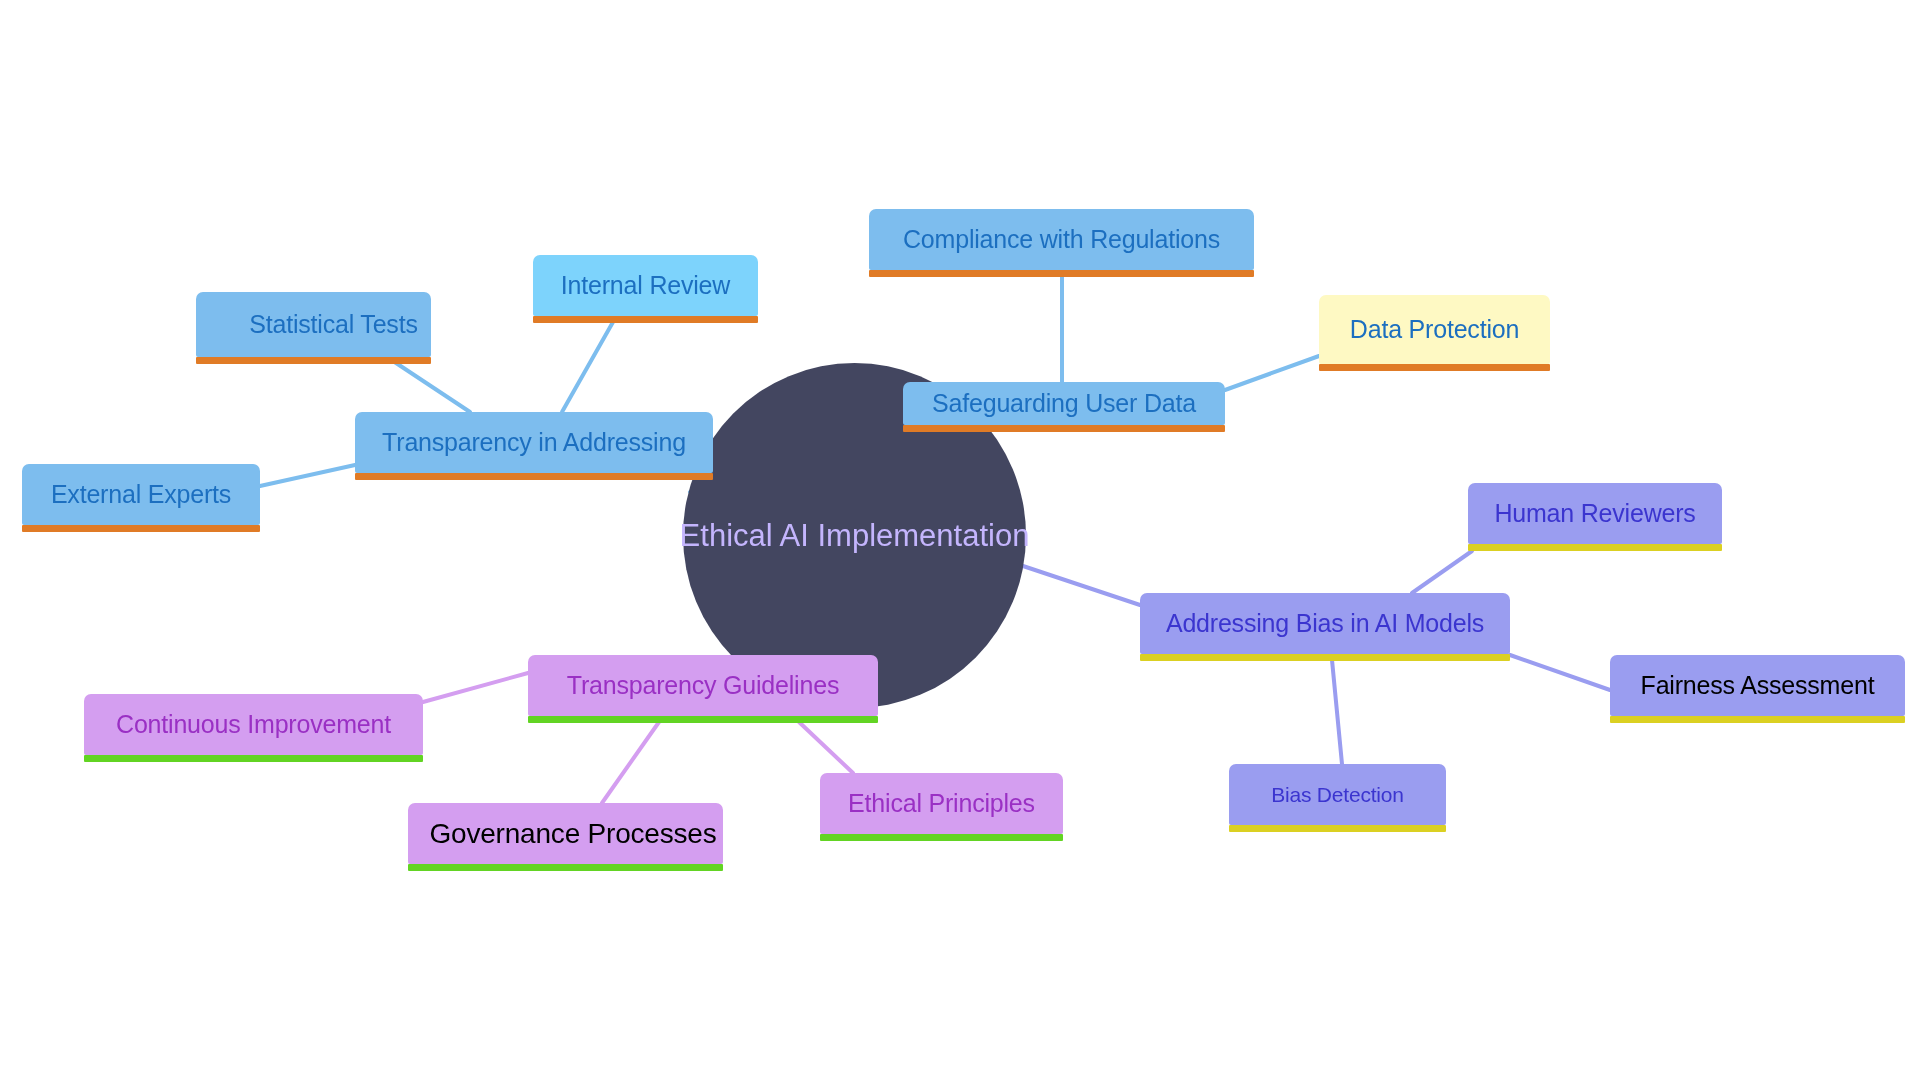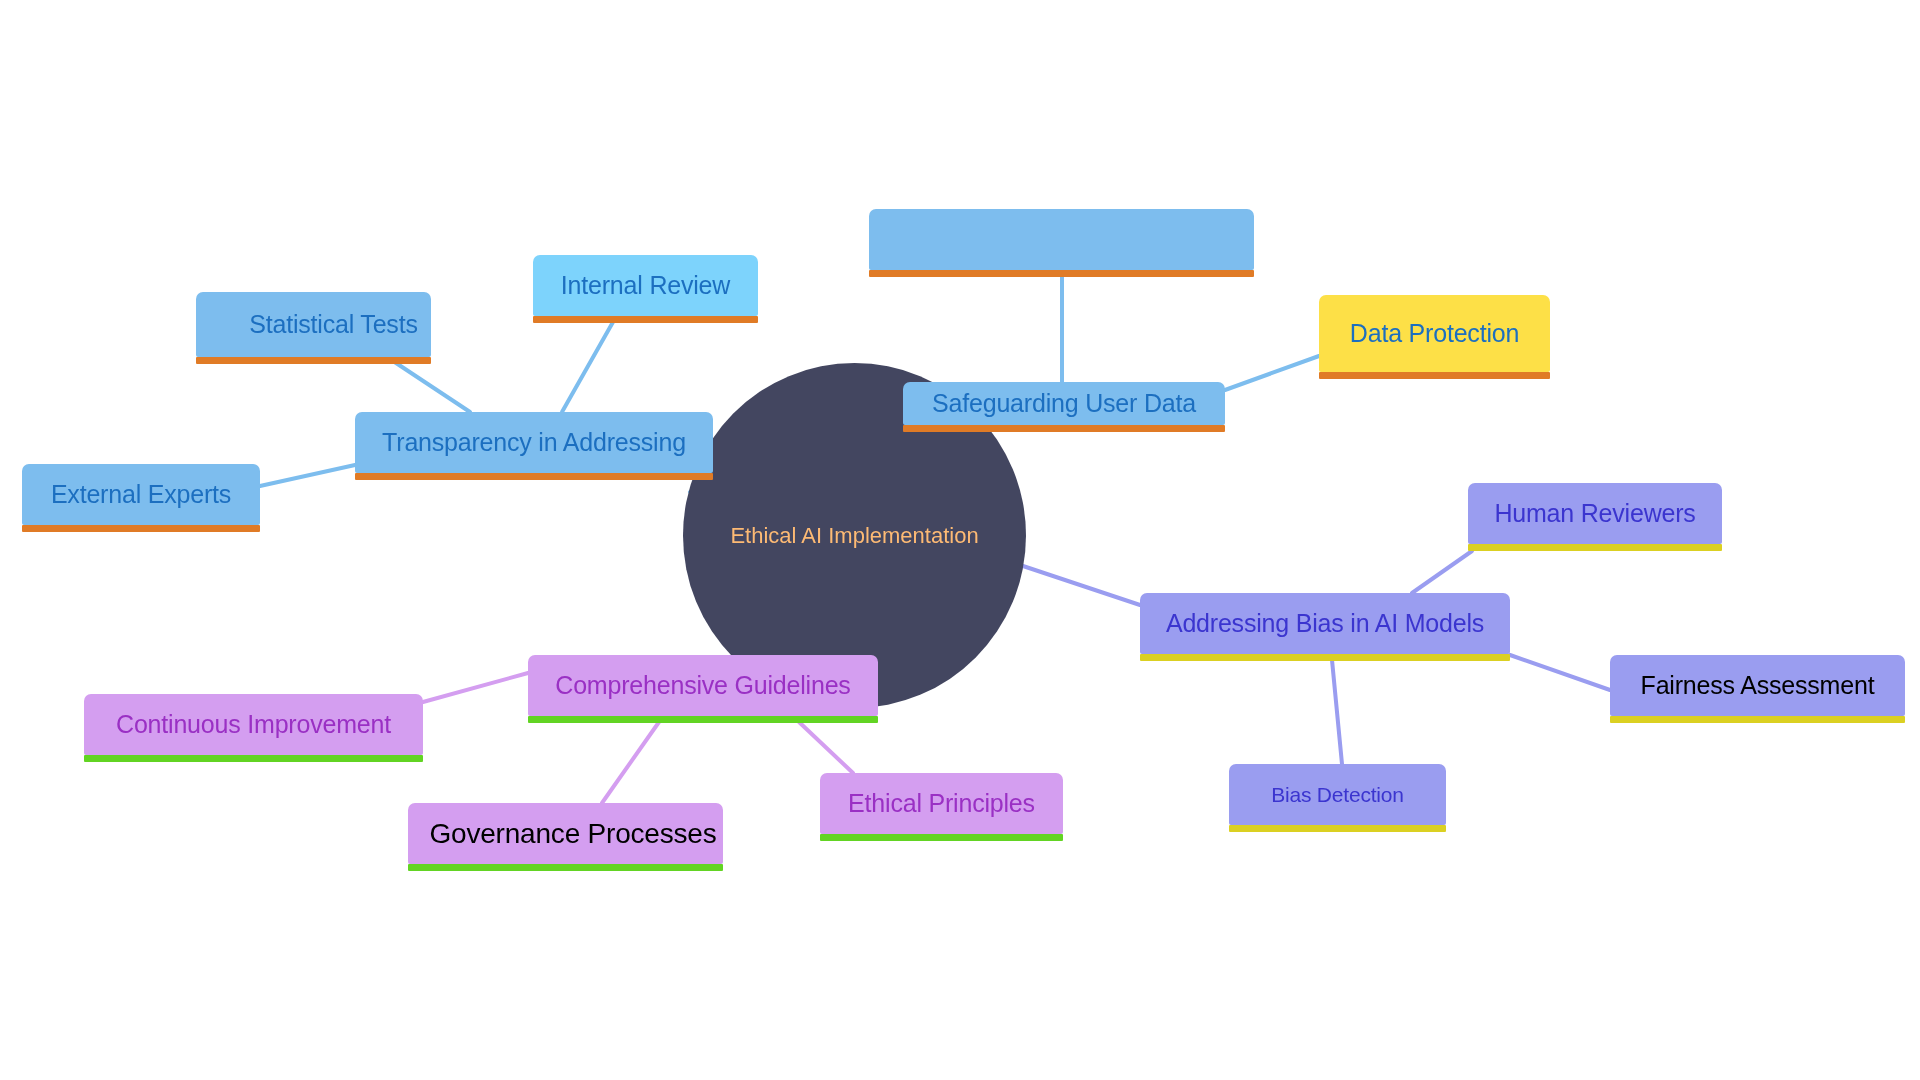--- a/index.html
+++ b/index.html
@@ -81,21 +81,21 @@
       <line x1="1020" y1="565" x2="1140" y2="605" stroke="#9a9df0" stroke-width="4" stroke-linecap="round"></line>
       <line x1="1412" y1="593" x2="1472" y2="551" stroke="#9a9df0" stroke-width="4" stroke-linecap="round"></line>
       <line x1="1510" y1="655" x2="1610" y2="690" stroke="#9a9df0" stroke-width="4" stroke-linecap="round"></line>
       <line x1="1332" y1="660" x2="1342" y2="764" stroke="#9a9df0" stroke-width="4" stroke-linecap="round"></line>
       <line x1="878" y1="682" x2="892" y2="682" stroke="#d49ef0" stroke-width="4" stroke-linecap="round"></line>
       <line x1="528" y1="673" x2="423" y2="702" stroke="#d49ef0" stroke-width="4" stroke-linecap="round"></line>
       <line x1="659" y1="722" x2="602" y2="803" stroke="#d49ef0" stroke-width="4" stroke-linecap="round"></line>
       <line x1="799" y1="722" x2="853" y2="773" stroke="#d49ef0" stroke-width="4" stroke-linecap="round"></line>
     </svg>
   <div id="node-layer">
-      <div class="center-node" style="left: 683px; top: 363px; width: 343px; height: 345px; background: rgb(67, 70, 96); color: #fdba74; font-size: 22px;">
+      <div class="center-node" style="left: 683px; top: 363px; width: 343px; height: 345px; background: rgb(67, 70, 96); color: #c4b5fd; font-size: 31px;">
         <span class="node-label">Ethical AI Implementation</span>
       </div>
       <div class="node-box" style="left: 355px; top: 412px; width: 358px; height: 61px; background: rgb(125, 189, 238); color: rgb(28, 111, 192); font-size: 25px;">
         <span class="node-label">Transparency in Addressing</span>
         <div class="node-underline" style="background: rgb(224, 123, 38);"></div>
       </div>
       <div class="node-box" style="left: 196px; top: 292px; width: 235px; height: 65px; background: rgb(125, 189, 238); color: rgb(28, 111, 192); font-size: 25px; padding-left: 40px;">
         <span class="node-label">Statistical Tests</span>
         <div class="node-underline" style="background: rgb(224, 123, 38);"></div>
       </div>
@@ -105,44 +105,45 @@
       </div>
       <div class="node-box" style="left: 22px; top: 464px; width: 238px; height: 61px; background: rgb(125, 189, 238); color: rgb(28, 111, 192); font-size: 25px;">
         <span class="node-label">External Experts</span>
         <div class="node-underline" style="background: rgb(224, 123, 38);"></div>
       </div>
       <div class="node-box" style="left: 903px; top: 382px; width: 322px; height: 43px; background: rgb(125, 189, 238); color: rgb(28, 111, 192); font-size: 25px;">
         <span class="node-label">Safeguarding User Data</span>
         <div class="node-underline" style="background: rgb(224, 123, 38);"></div>
       </div>
       <div class="node-box" style="left: 869px; top: 209px; width: 385px; height: 61px; background: rgb(125, 189, 238); color: rgb(28, 111, 192); font-size: 25px;">
+        <span class="node-label">Compliance with Regulations</span>
         <div class="node-underline" style="background: rgb(224, 123, 38);"></div>
       </div>
-      <div class="node-box" style="left: 1319px; top: 295px; width: 231px; height: 77px; background: #fde047; color: rgb(28, 111, 192); font-size: 25px;">
+      <div class="node-box" style="left: 1319px; top: 295px; width: 231px; height: 69px; background: #fef9c3; color: rgb(28, 111, 192); font-size: 25px;">
         <span class="node-label">Data Protection</span>
         <div class="node-underline" style="background: rgb(224, 123, 38);"></div>
       </div>
       <div class="node-box" style="left: 1140px; top: 593px; width: 370px; height: 61px; background: rgb(154, 157, 240); color: rgb(59, 53, 207); font-size: 25px;">
         <span class="node-label">Addressing Bias in AI Models</span>
         <div class="node-underline" style="background: rgb(219, 208, 34);"></div>
       </div>
       <div class="node-box" style="left: 1468px; top: 483px; width: 254px; height: 61px; background: rgb(154, 157, 240); color: rgb(59, 53, 207); font-size: 25px;">
         <span class="node-label">Human Reviewers</span>
         <div class="node-underline" style="background: rgb(219, 208, 34);"></div>
       </div>
       <div class="node-box" style="left: 1610px; top: 655px; width: 295px; height: 61px; background: rgb(154, 157, 240); color: #000000; font-size: 25px;">
         <span class="node-label">Fairness Assessment</span>
         <div class="node-underline" style="background: rgb(219, 208, 34);"></div>
       </div>
       <div class="node-box" style="left: 1229px; top: 764px; width: 217px; height: 61px; background: rgb(154, 157, 240); color: rgb(59, 53, 207); font-size: 21px;">
         <span class="node-label">Bias Detection</span>
         <div class="node-underline" style="background: rgb(219, 208, 34);"></div>
       </div>
       <div class="node-box" style="left: 528px; top: 655px; width: 350px; height: 61px; background: rgb(212, 158, 240); color: rgb(154, 48, 196); font-size: 25px;">
-        <span class="node-label">Comprehensive Guidelines</span>
+        <span class="node-label">Transparency Guidelines</span>
         <div class="node-underline" style="background: rgb(98, 212, 35);"></div>
       </div>
       <div class="node-box" style="left: 84px; top: 694px; width: 339px; height: 61px; background: rgb(212, 158, 240); color: rgb(154, 48, 196); font-size: 25px;">
         <span class="node-label">Continuous Improvement</span>
         <div class="node-underline" style="background: rgb(98, 212, 35);"></div>
       </div>
       <div class="node-box" style="left: 408px; top: 803px; width: 315px; height: 61px; background: rgb(212, 158, 240); color: #000000; font-size: 28px; padding-left: 15px;">
         <span class="node-label">Governance Processes</span>
         <div class="node-underline" style="background: rgb(98, 212, 35);"></div>
       </div>

